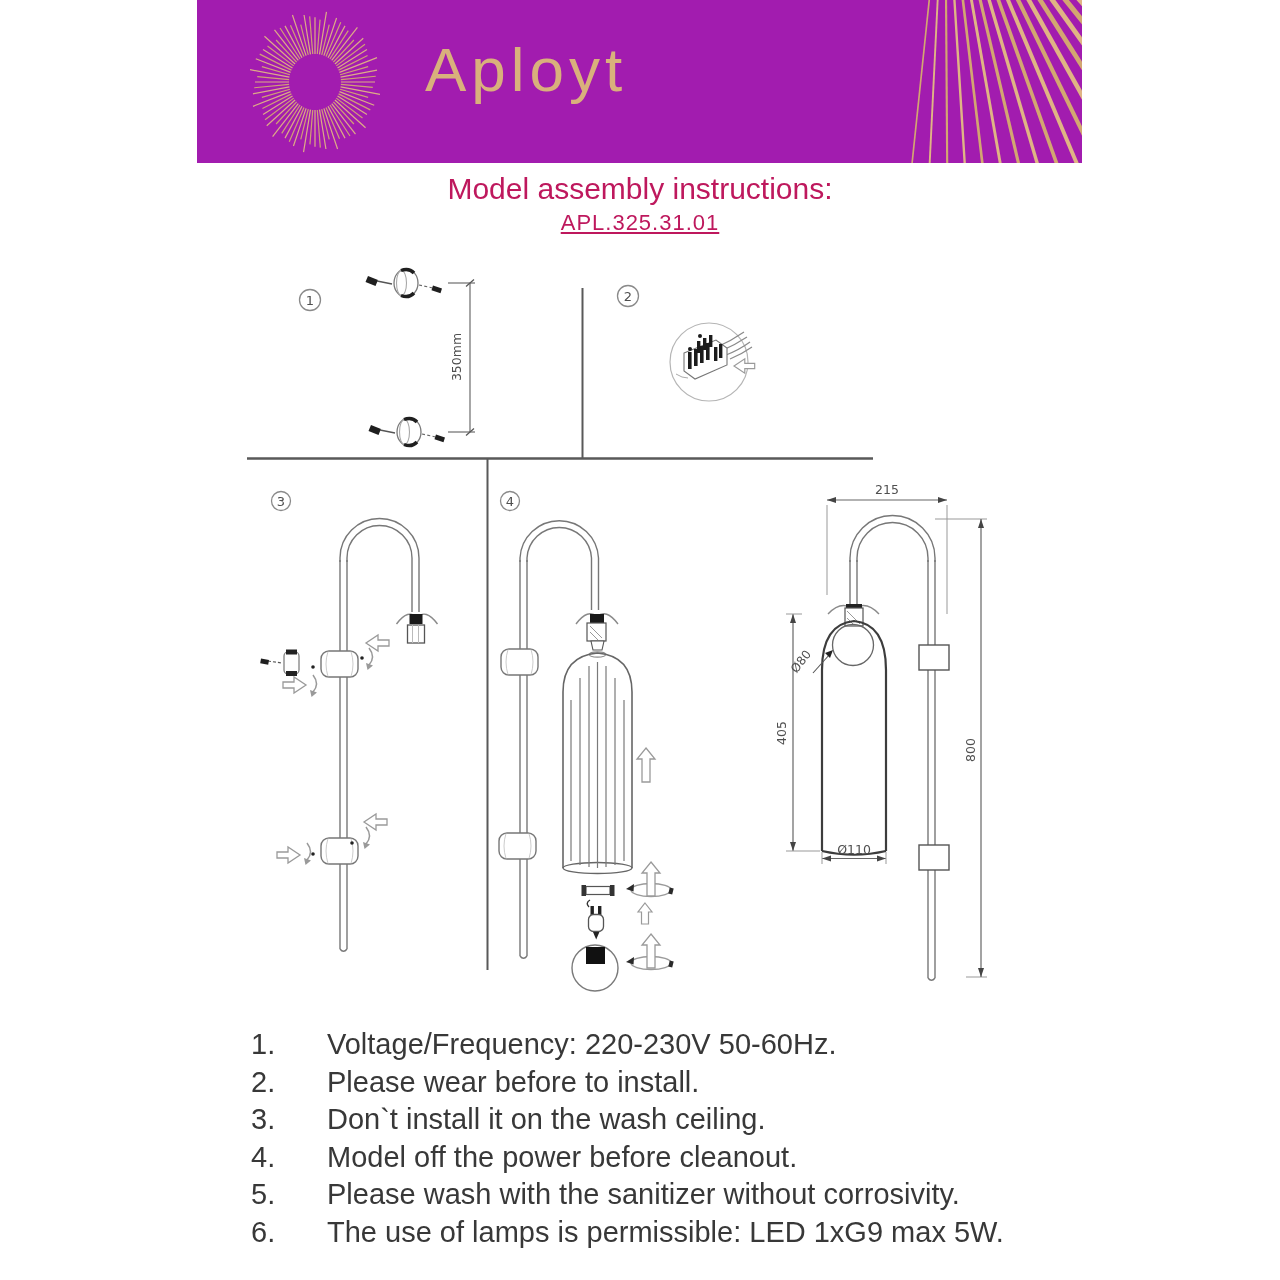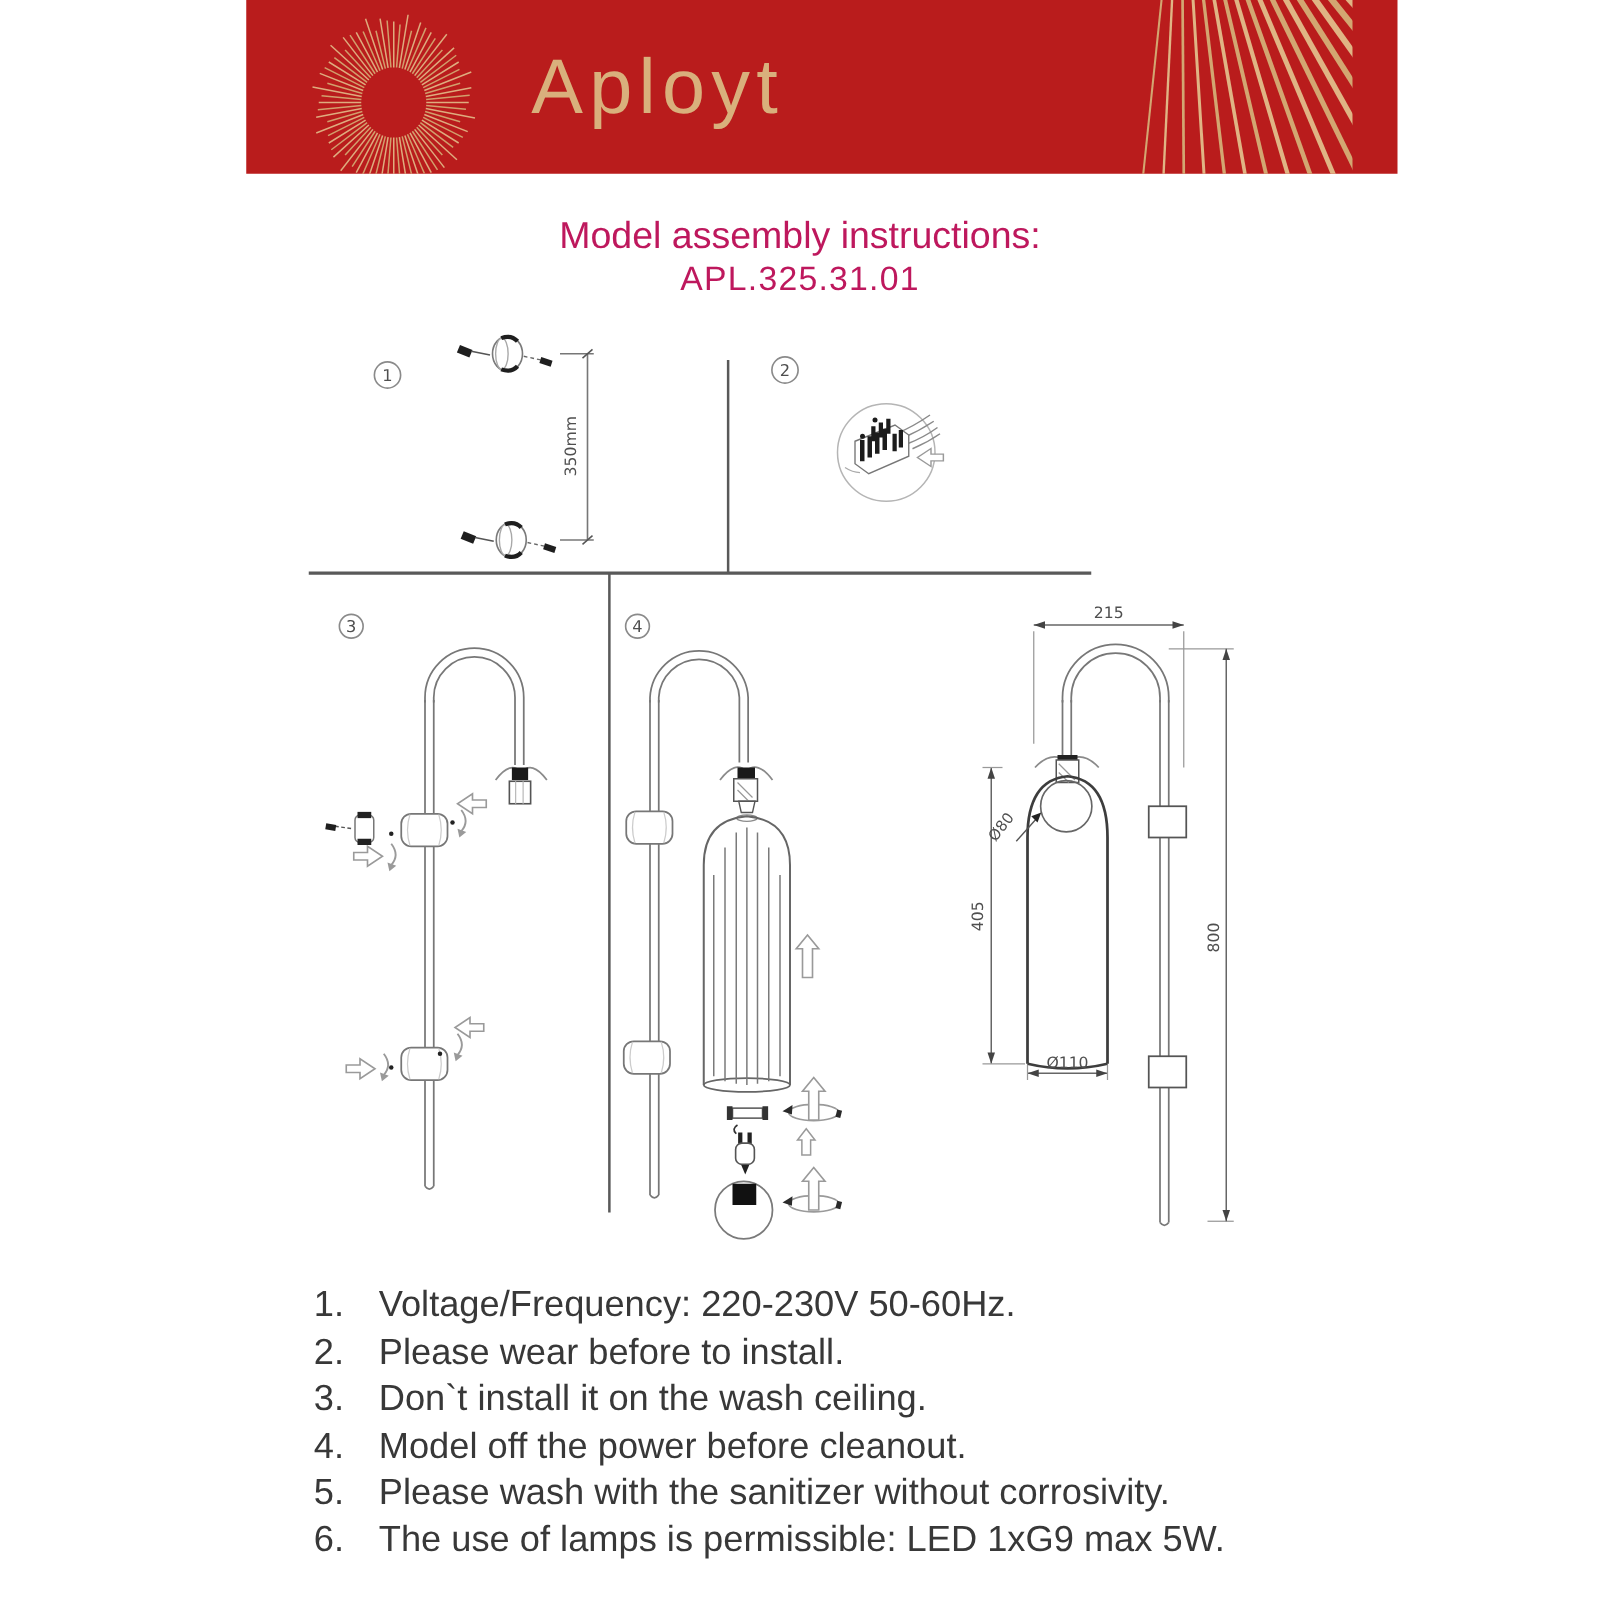--- a/index.html
+++ b/index.html
@@ -2,41 +2,41 @@
 <html><head>
 <meta charset="utf-8">
 <style>
   html,body{margin:0;padding:0;}
   body{
     width:1280px;height:1280px;position:relative;background:#ffffff;
     font-family:"Liberation Sans", sans-serif;overflow:hidden;
   }
   
   .banner{
-    position:absolute;left:197px;top:0;width:885px;height:139px;
-    background:#b91c1c;overflow:hidden;padding-left:36px;
+    position:absolute;left:197px;top:0;width:885px;height:163px;
+    background:#a21caf;overflow:hidden;
   }
   .banner svg{position:absolute;left:0;top:0;}
   .brand{
     position:absolute;left:228px;top:34px;
     font-size:62px;letter-spacing:5px;font-weight:400;
     color:#d9b07c;
   }
   
   .title-block{position:absolute;left:0;top:172px;width:1280px;text-align:center;color:#be185d;}
   .title-line1{font-size:30px;line-height:34px;}
-  .title-line2{font-size:27px;line-height:34px;letter-spacing:1px;}
+  .title-line2{font-size:22px;line-height:34px;letter-spacing:1px;text-decoration:underline;}
   
   .diagram{position:absolute;left:0;top:0;width:1280px;height:1280px;}
   .diagram svg text{font-family:"DejaVu Sans","Liberation Sans",sans-serif;fill:#4f4f4f;}
   
   .instructions{position:absolute;left:251px;top:1026px;width:830px;color:#383838;}
   .instr{display:flex;font-size:29px;line-height:37.6px;}
   .instr .num{width:52px;flex:0 0 52px;}
-  .instr .txt{flex:1;}
+  .instr .txt{flex:1;margin-left:24px;}
 </style>
 </head>
 <body>
 
 <div class="banner">
   <svg id="banner-art" width="885" height="163" viewBox="0 0 885 163">
       <line x1="144" y1="82" x2="178" y2="82" stroke="#e0b484" stroke-width="1.2" stroke-opacity="0.95"></line>
       <line x1="143.90106215038537" y1="84.44733325635424" x2="175.77929248932125" y2="87.4594357257133" stroke="#d3a671" stroke-width="1.2" stroke-opacity="0.95"></line>
       <line x1="143.6050015783174" y1="86.8760408288874" x2="182.99731169880573" y2="94.3776421040988" stroke="#e0b484" stroke-width="1.2" stroke-opacity="0.95"></line>
       <line x1="143.11407148351577" y1="89.26763878647878" x2="171.12592044589877" y2="97.37385127908973" stroke="#d3a671" stroke-width="1.2" stroke-opacity="0.95"></line>

